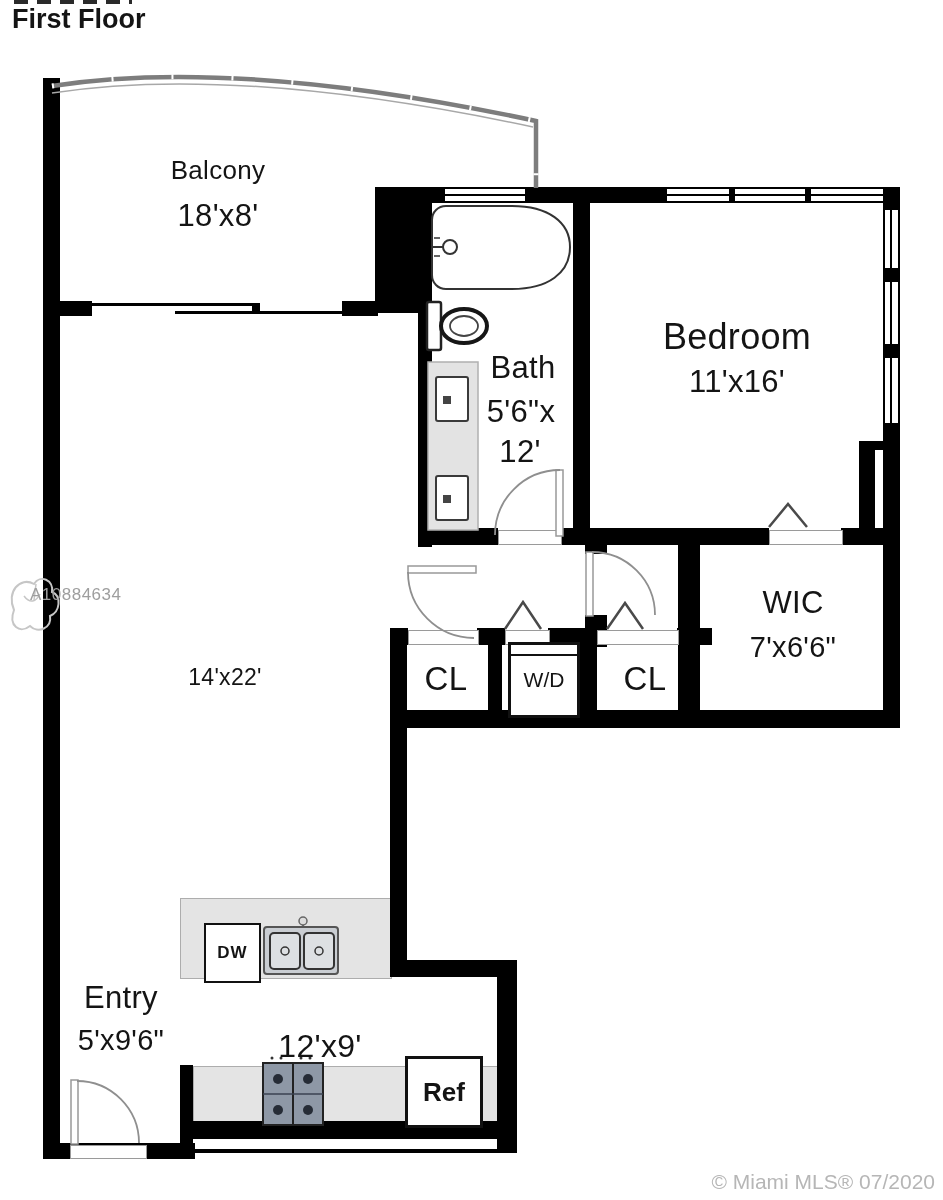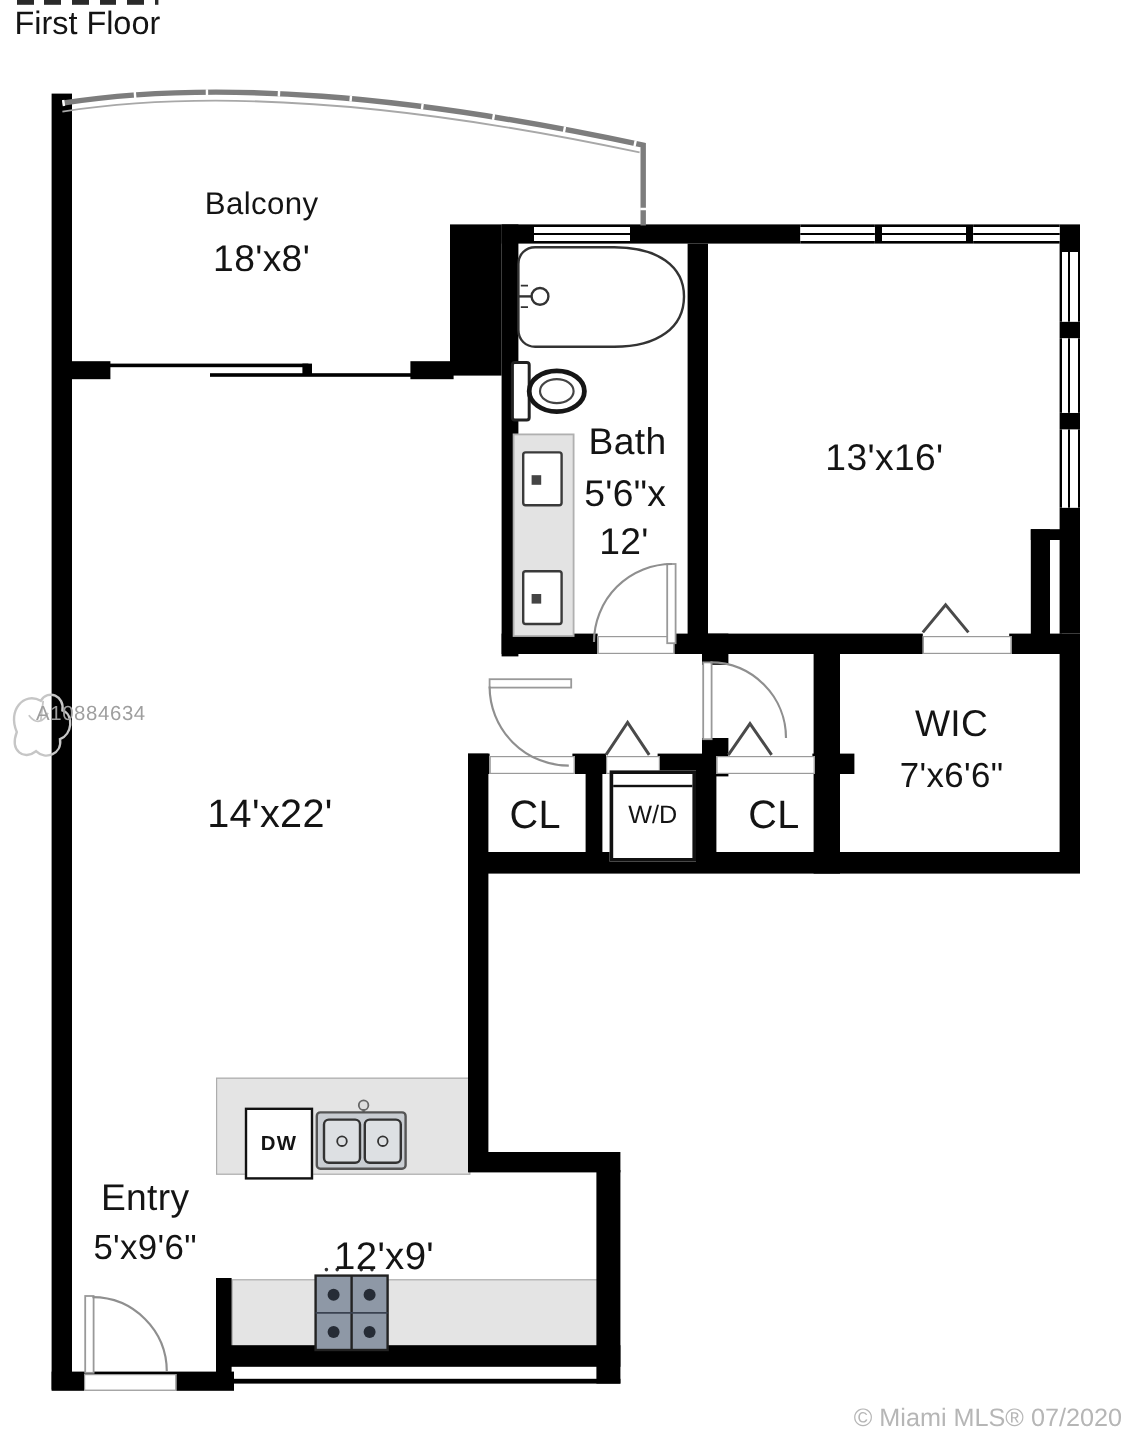--- a/index.html
+++ b/index.html
@@ -13,21 +13,21 @@
   .th{display:block;position:absolute;background:#fff;border:1px solid #9a9a9a;z-index:3;}
   .counter{display:block;position:absolute;background:#e4e4e4;border:1px solid #adadad;z-index:1;}
   .overlay{position:absolute;left:0;top:0;z-index:4;}
   .lbl{position:absolute;transform:translate(-50%,-50%);white-space:nowrap;text-align:center;
        line-height:1.1;z-index:5;letter-spacing:.3px;}
   .box{position:absolute;background:#fff;display:flex;align-items:center;justify-content:center;z-index:5;}
   .box-dw{border:2.5px solid #111;font-size:17px;font-weight:700;letter-spacing:1px;}
   .box-ref{border:3px solid #111;font-size:26px;font-weight:600;}
   .box-wd{border:3px solid #111;font-size:21px;text-align:center;}
   .wd-lid{position:absolute;top:9px;left:0;right:0;height:0;border-top:2px solid #111;}
-  .title{position:absolute;left:12px;top:4px;font-size:27px;font-weight:400;z-index:6;}
+  .title{position:absolute;left:12px;top:4px;font-size:27px;font-weight:700;z-index:6;}
   .artifact{position:absolute;left:14px;top:0;width:118px;height:4px;z-index:6;
             background:repeating-linear-gradient(90deg,#2a2a2a 0 14px,transparent 14px 23px);}
   .wm-id{position:absolute;left:30px;top:585px;font-size:17px;color:#9e9e9e;letter-spacing:.5px;z-index:6;}
   .wm-c{position:absolute;right:8px;top:1170px;font-size:21px;color:#b6b6b6;z-index:6;}
 </style>
 </head>
 <body>
 
 <div class="plan">
 
@@ -145,35 +145,39 @@
     <circle cx="308" cy="1110" r="5" fill="#262c36"></circle>
     <path d="M272,1058 h0 M281,1058 h0 M301,1058 h0 M310,1058 h0" stroke="#333" stroke-width="3" stroke-linecap="round"></path>
 
     <path d="M14,610 C6,592 20,576 34,584 C40,574 54,580 52,592 C62,596 60,612 50,616 C52,628 38,634 30,626 C20,634 8,626 14,610 Z" fill="none" stroke="#c6c6c6" stroke-width="2"></path>
     <path d="M24,596 C30,604 36,602 40,594 M36,584 L34,600" fill="none" stroke="#c6c6c6" stroke-width="1.5"></path>
   </svg>
 
   <div class="box box-dw" style="left:204px;top:923px;width:53px;height:56px">
     <span>DW</span>
   </div>
+  <div class="box box-ref" style="left:405px;top:1056px;width:72px;height:66px">
+    <span>Ref</span>
+  </div>
   <div class="box box-wd" style="left:508px;top:642px;width:66px;height:70px">
     <span class="wd-lid"></span>
     <span>W/D</span>
   </div>
 
   <div class="lbl" style="left:218px;top:170px;font-size:26px">Balcony</div>
   <div class="lbl" style="left:218px;top:216px;font-size:31px">18'x8'</div>
 
   <div class="lbl" style="left:523px;top:368px;font-size:31px">Bath</div>
   <div class="lbl" style="left:521px;top:412px;font-size:31px">5'6"x</div>
   <div class="lbl" style="left:520px;top:452px;font-size:31px">12'</div>
 
-  <div class="lbl" style="left:737px;top:382px;font-size:31px">13'x16'</div>
+  <div class="lbl" style="left:737px;top:337px;font-size:36px">Bedroom</div>
+  <div class="lbl" style="left:737px;top:382px;font-size:31px">11'x16'</div>
 
-  <div class="lbl" style="left:225px;top:678px;font-size:33px">14'x22'</div>
+  <div class="lbl" style="left:225px;top:678px;font-size:23px">14'x22'</div>
 
   <div class="lbl" style="left:793px;top:603px;font-size:31px">WIC</div>
   <div class="lbl" style="left:793px;top:648px;font-size:29px">7'x6'6"</div>
 
   <div class="lbl" style="left:446px;top:679px;font-size:33px">CL</div>
   <div class="lbl" style="left:645px;top:679px;font-size:33px">CL</div>
 
   <div class="lbl" style="left:320px;top:1047px;font-size:32px">12'x9'</div>
 
   <div class="lbl" style="left:121px;top:998px;font-size:31px">Entry</div>

